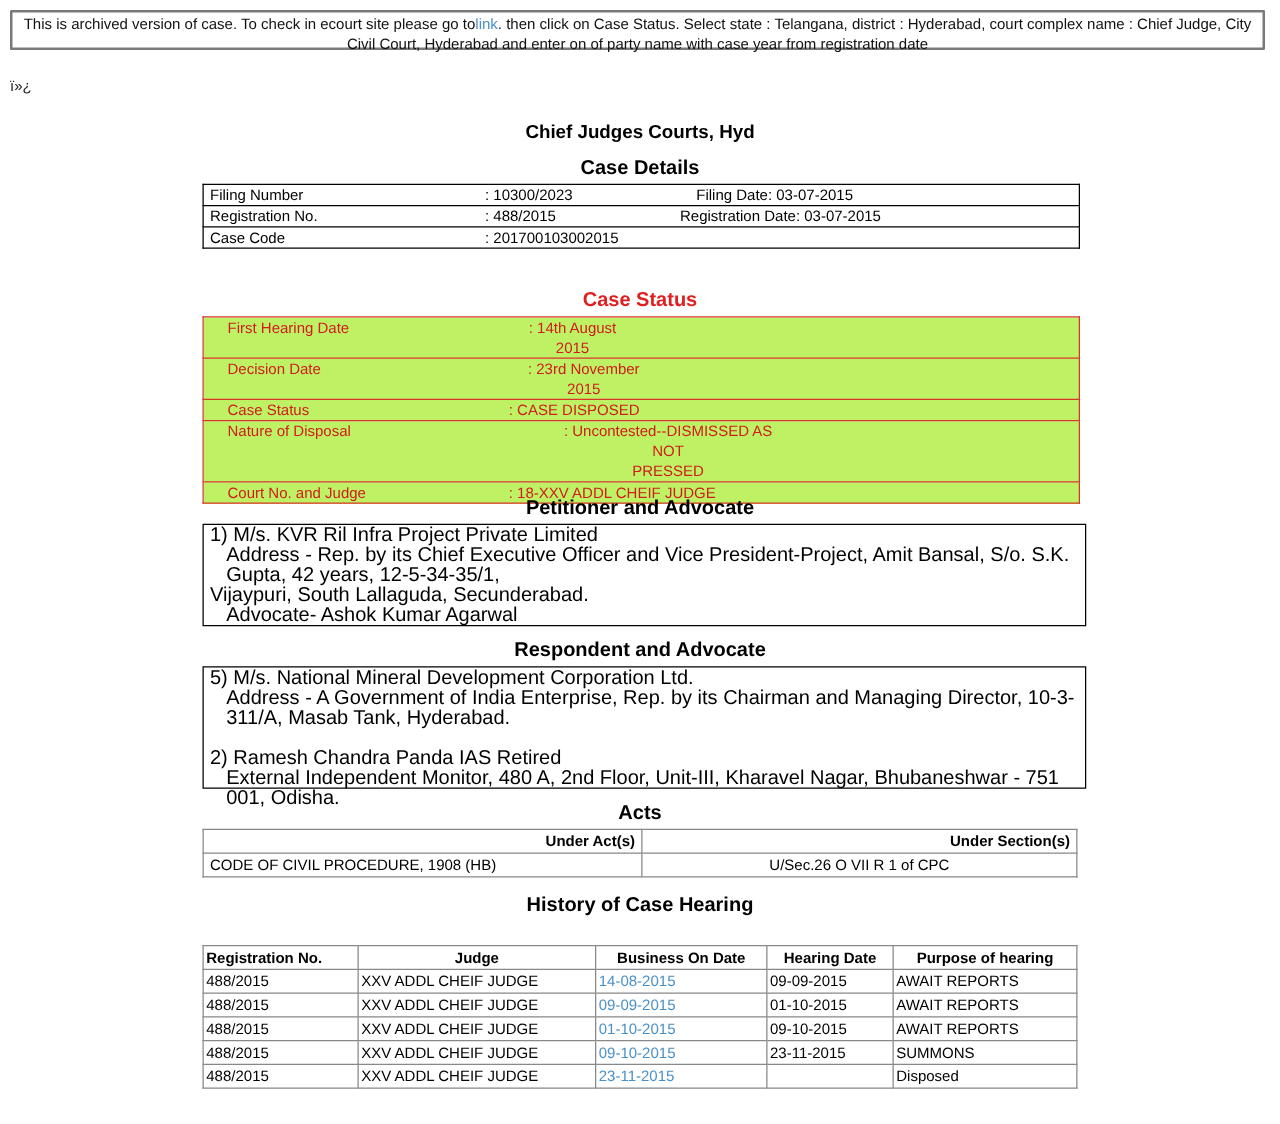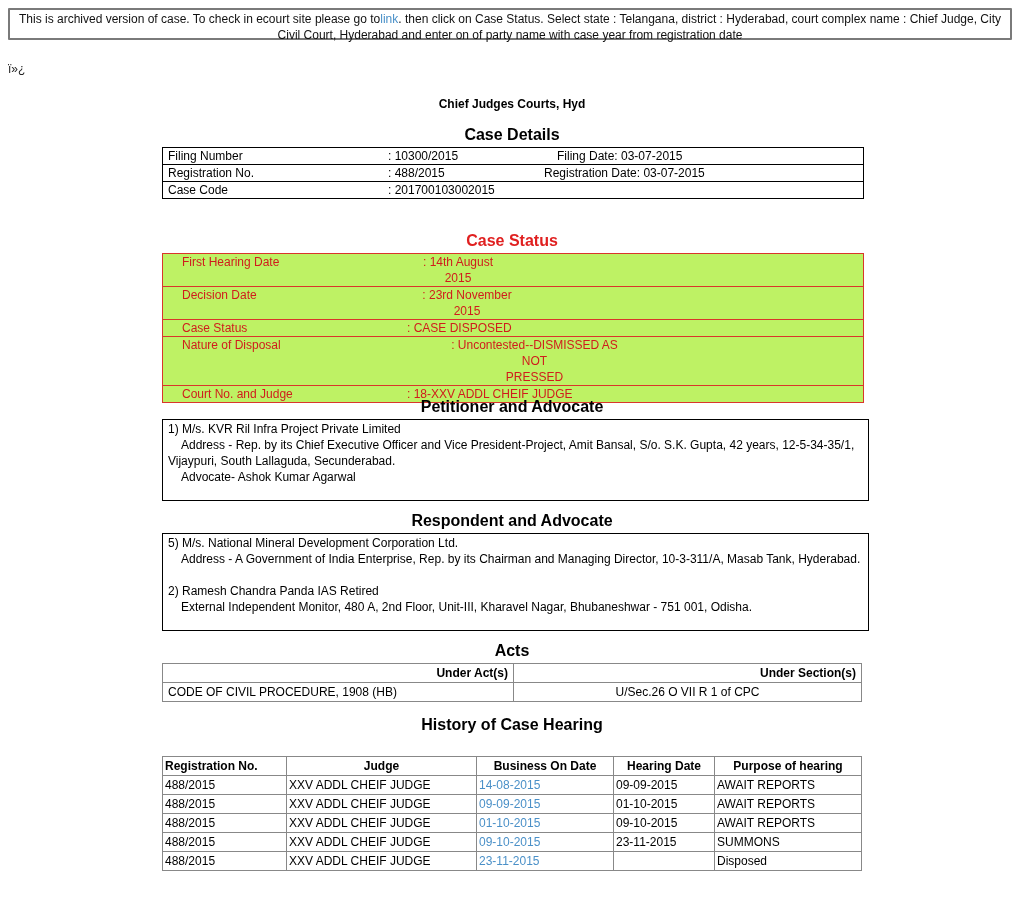--- a/index.html
+++ b/index.html
@@ -1,29 +1,29 @@
 <!DOCTYPE html>
 <html><head>
 <meta charset="utf-8">
 <style>
   html, body { margin: 0; padding: 0; background: #ffffff; }
   body { width: 1024px; height: 899px; position: relative; font-family: "Liberation Sans", sans-serif; font-size: 12px; color: #000; overflow: hidden; }
   .notice { position: absolute; left: 8px; top: 8px; width: 1004px; height: 32px; border: 2px solid #7a7a7a; border-radius: 1px; box-sizing: border-box; text-align: center; font-size: 12px; line-height: 16px; padding: 1px 6px 0 6px; color: #111; }
   .notice a { color: #4a90c8; text-decoration: none; }
   .bom { position: absolute; left: 8px; top: 62px; font-size: 12px; color: #222; }
-  .h1 { position: absolute; left: 0; width: 1024px; text-align: center; font-weight: bold; font-size: 12px; top: 97px; }
+  .h1 { position: absolute; left: 0; width: 1024px; text-align: center; font-weight: bold; font-size: 15px; top: 97px; }
   .h2 { position: absolute; left: 0; width: 1024px; text-align: center; font-weight: bold; font-size: 16px; }
   .h2.red { color: #e02020; }
   table { border-collapse: collapse; font-size: 12px; }
   .kv { position: absolute; left: 162px; width: 702px; border: 1px solid #000; }
   .kv td { border: 1px solid #000; height: 16px; padding: 0 5px; line-height: 16px; vertical-align: top; white-space: nowrap; }
   .kv .lbl { display: inline-block; width: 220px; }
   .status { position: absolute; left: 162px; width: 702px; border: 1px solid #d9362b; }
   .status td { border: 1px solid #d9362b; background: #bef264; color: #d01c1c; padding: 0 19px; line-height: 16px; vertical-align: top; }
-  .party { position: absolute; left: 162px; width: 707px; border: 1px solid #000; box-sizing: border-box; padding: 1px 5px; line-height: 16px; font-size: 12px; }
+  .party { position: absolute; left: 162px; width: 707px; border: 1px solid #000; box-sizing: border-box; padding: 1px 5px; line-height: 16px; font-size: 16px; }
   .party .ind { padding-left: 13px; }
   .acts { position: absolute; left: 162px; top: 663px; width: 700px; border: 1px solid #000; }
   .acts th, .acts td { border: 1px solid #888; height: 18px; padding: 0 5px; line-height: 18px; }
   .acts th { font-weight: bold; text-align: right; }
   .acts td.c { text-align: center; }
   .hist { position: absolute; left: 162px; top: 756px; width: 700px; border: 1px solid #000; }
   .hist th, .hist td { border: 1px solid #888; height: 18px; padding: 0 2px; line-height: 18px; white-space: nowrap; }
   .hist th { font-weight: bold; text-align: center; }
   .hist th.l { text-align: left; }
   .hist a { color: #4a90c8; text-decoration: none; }
@@ -37,21 +37,21 @@
 
 <div class="bom">ï»¿</div>
 
 <div class="h1">Chief Judges Courts, Hyd</div>
 
 <div class="h2" style="top:126px">Case Details</div>
 <table class="kv" style="top:147px">
   <tbody>
   <tr>
         <td>
-    <span class="lbl">Filing Number</span><span style="display:inline-block;width:169px">: 10300/2015</span><span>Filing Date: 03-07-2015</span>
+    <span class="lbl">Filing Number</span><span style="display:inline-block;width:169px">: 10300/2023</span><span>Filing Date: 03-07-2015</span>
   </td>
       </tr>
   <tr>
         <td>
     <span class="lbl">Registration No.</span><span style="display:inline-block;width:156px">: 488/2015</span><span>Registration Date: 03-07-2015</span>
   </td>
       </tr>
   <tr>
         <td>
     <span class="lbl">Case Code</span><span>: 201700103002015</span>

